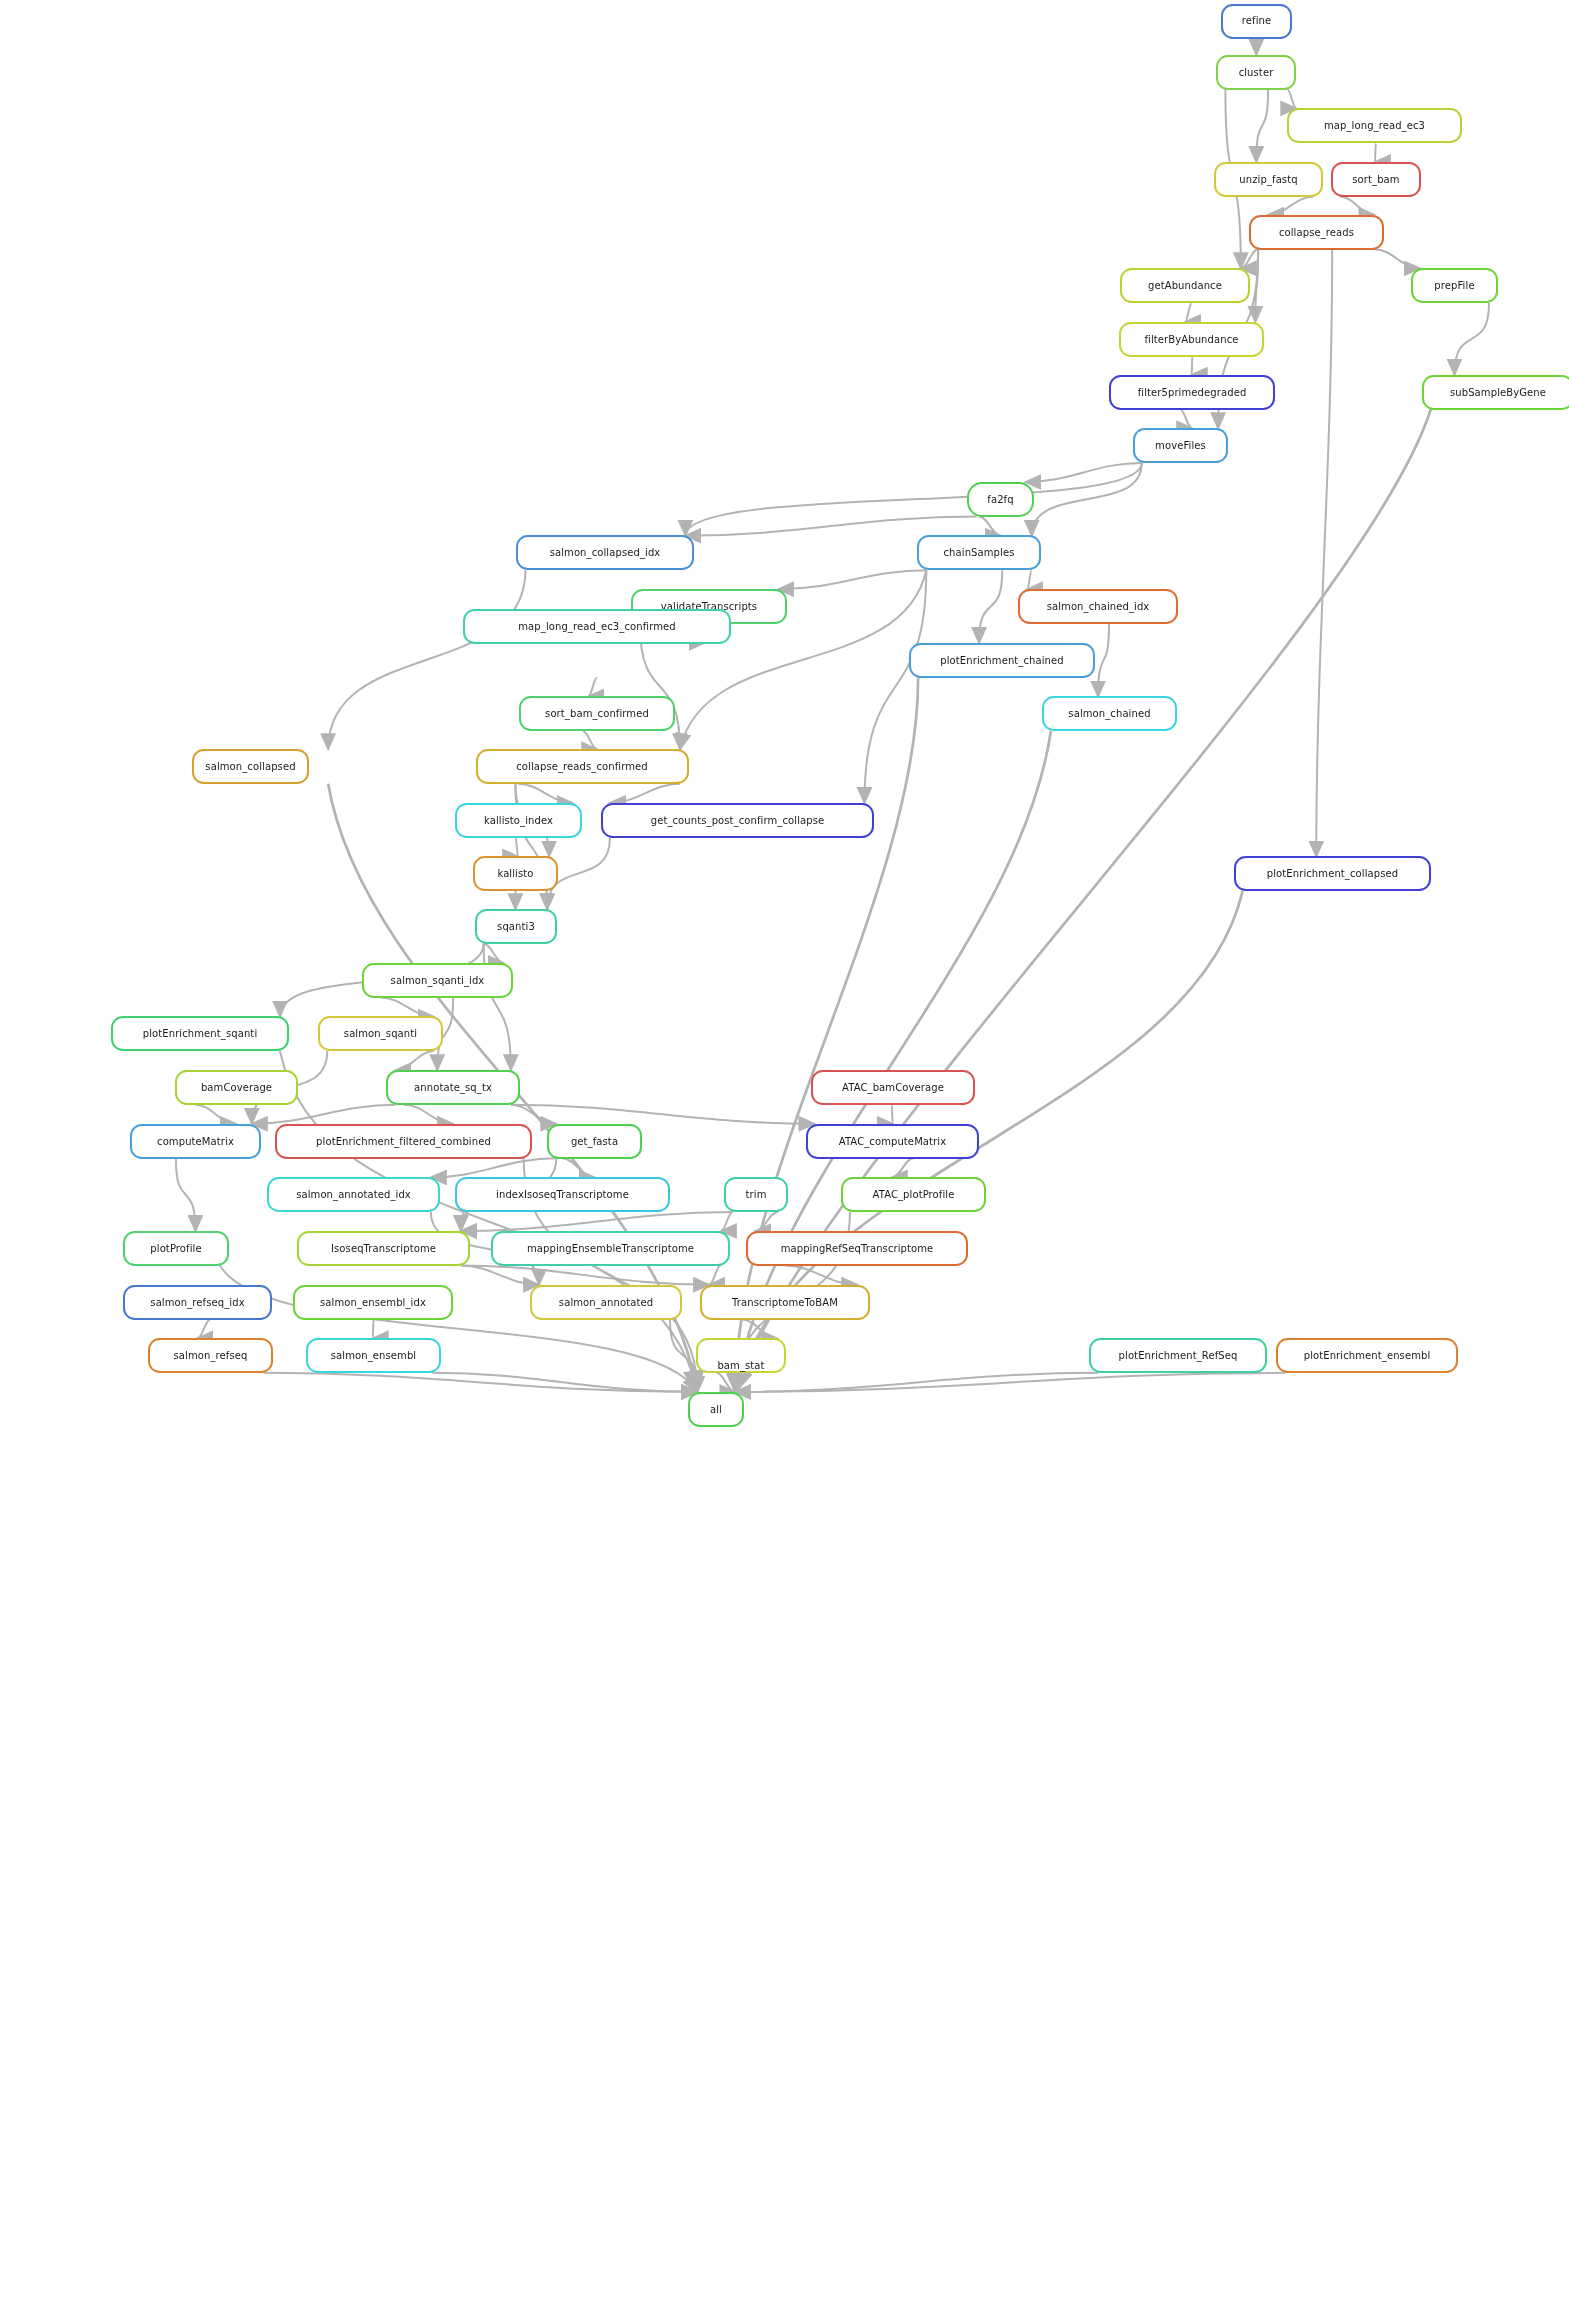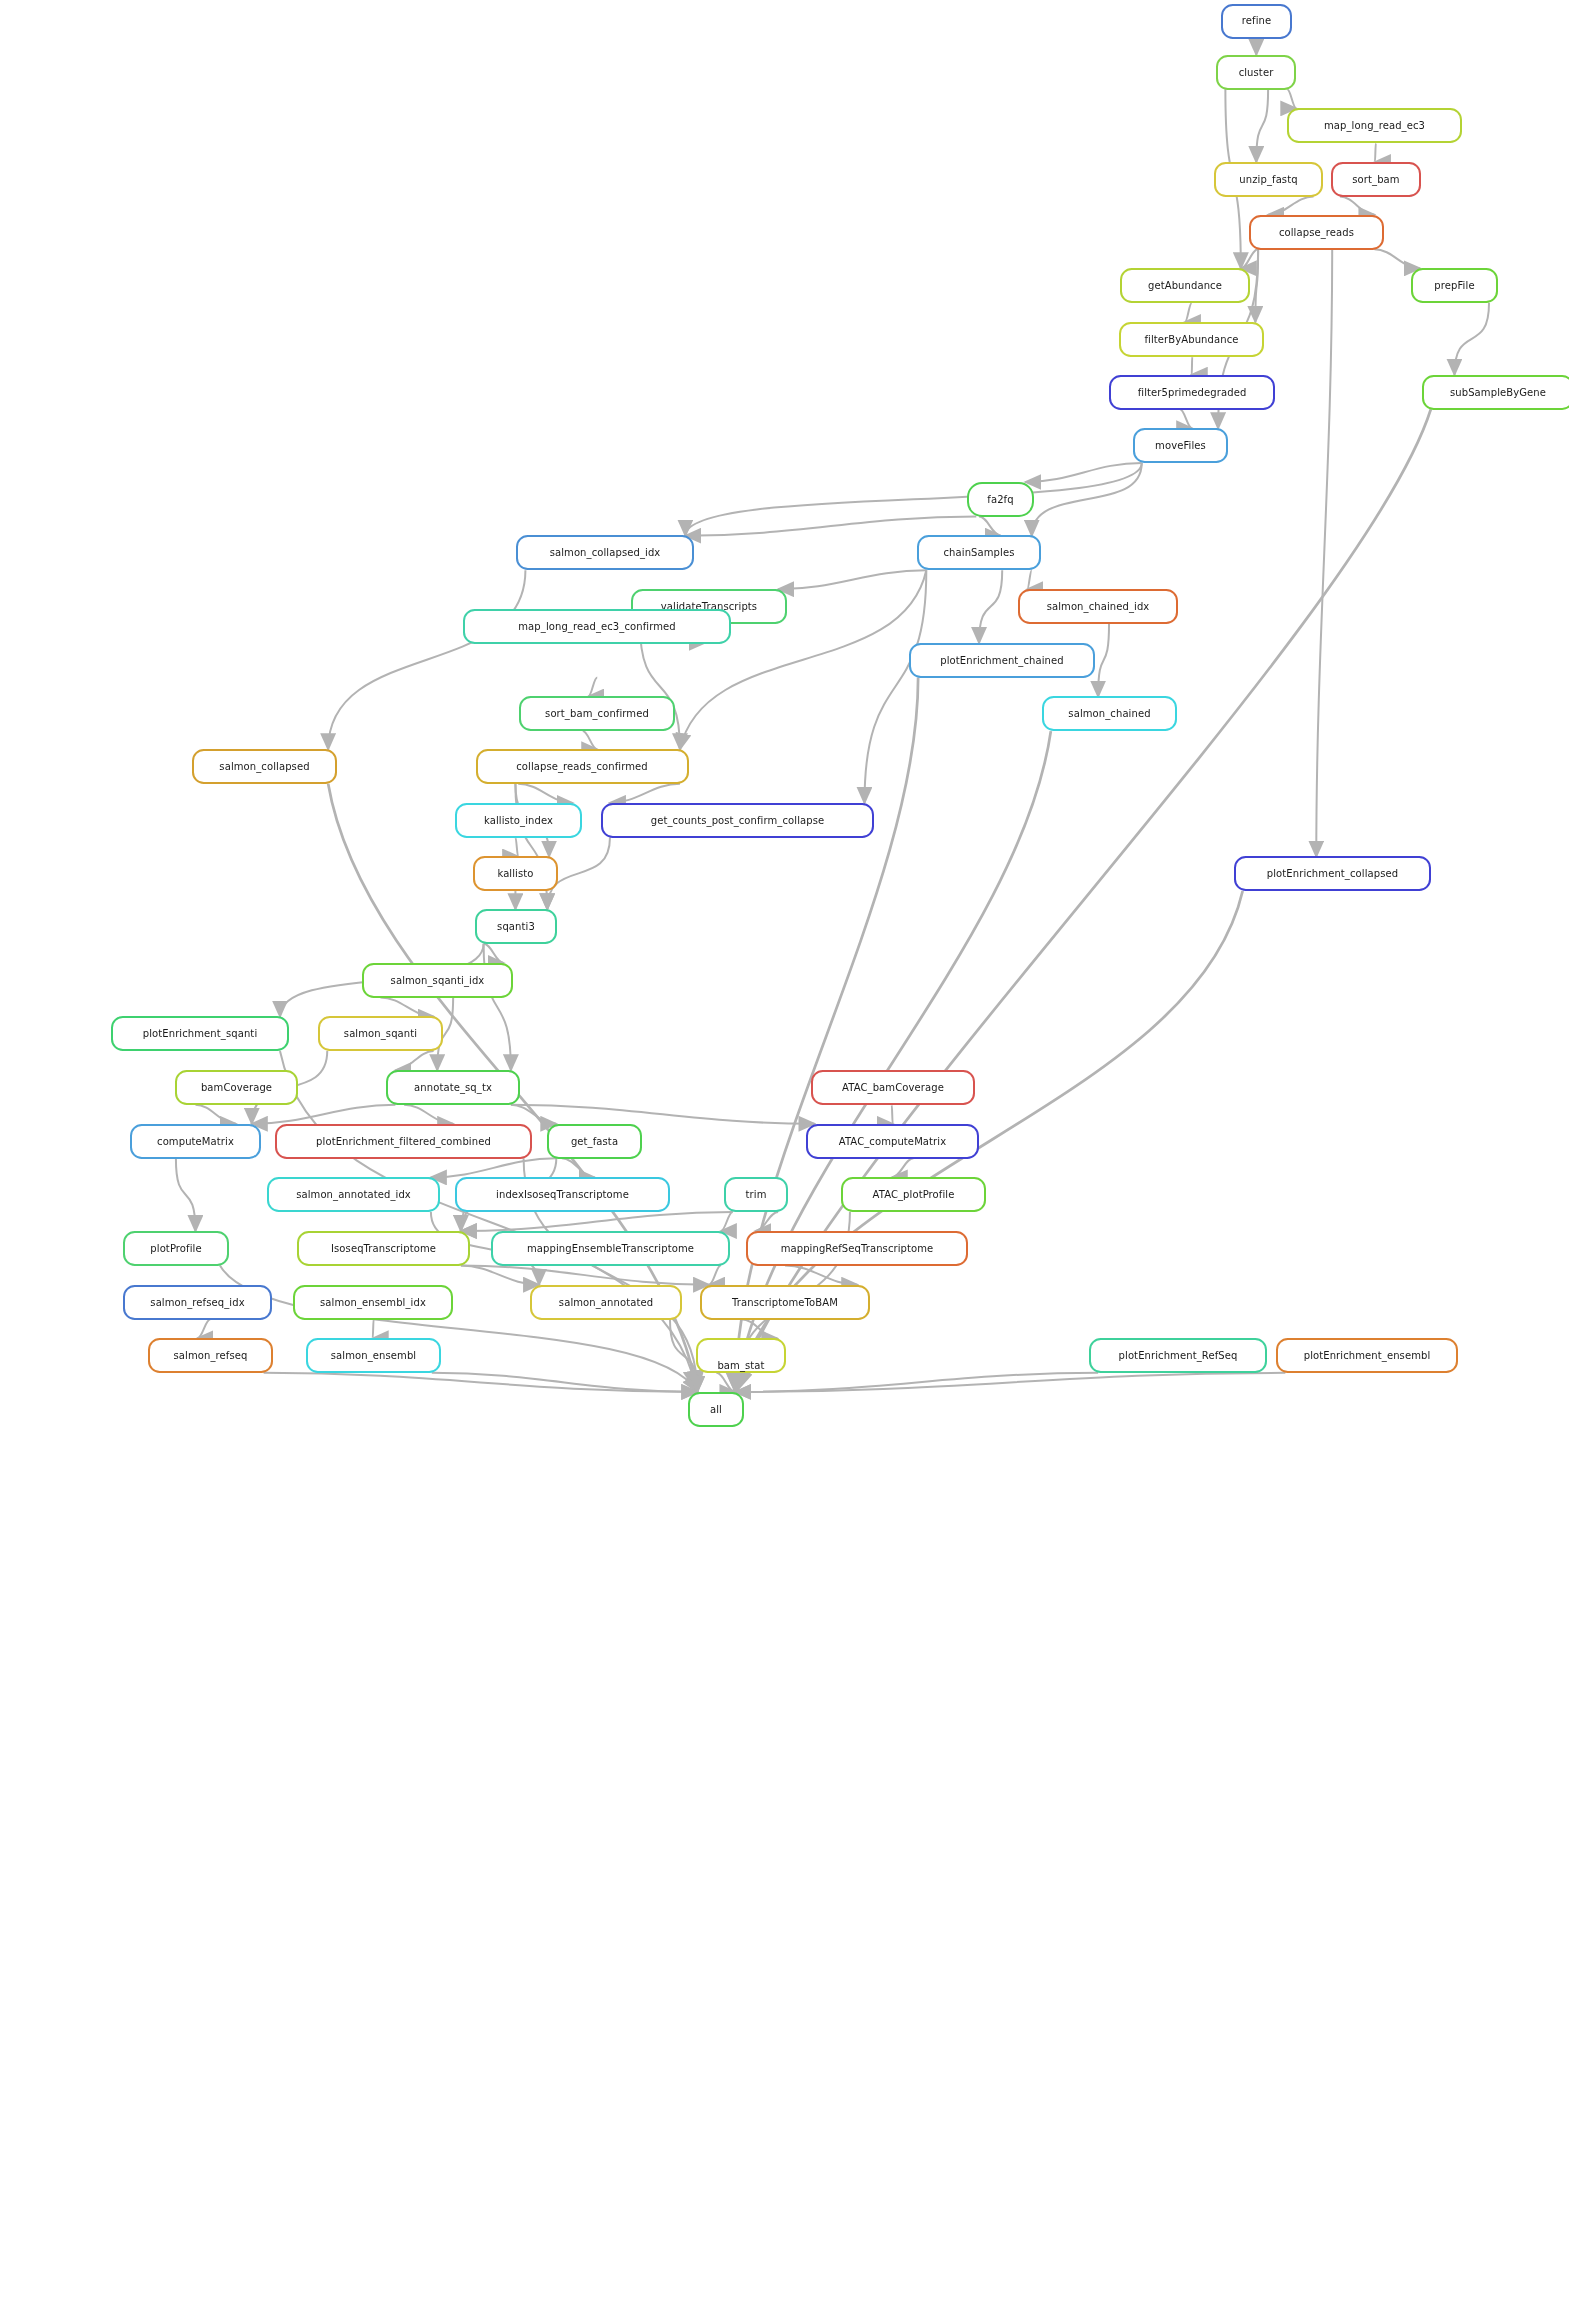--- a/index.html
+++ b/index.html
@@ -208,21 +208,21 @@
       </div>
       <div class="dag-node" style="left: 476px; top: 749px; width: 213px; height: 35px; border-color: rgb(212, 174, 46); padding-left: 8px;">
         <span>collapse_reads_confirmed</span>
       </div>
       <div class="dag-node" style="left: 455px; top: 803px; width: 127px; height: 35px; border-color: rgb(58, 214, 224);">
         <span>kallisto_index</span>
       </div>
       <div class="dag-node" style="left: 601px; top: 803px; width: 273px; height: 35px; border-color: rgb(64, 64, 212);">
         <span>get_counts_post_confirm_collapse</span>
       </div>
-      <div class="dag-node" style="left: 192px; top: 749px; width: 145px; height: 35px; border-color: rgb(212, 160, 46);">
+      <div class="dag-node" style="left: 192px; top: 749px; width: 117px; height: 35px; border-color: rgb(212, 160, 46);">
         <span>salmon_collapsed</span>
       </div>
       <div class="dag-node" style="left: 473px; top: 856px; width: 85px; height: 35px; border-color: rgb(221, 148, 48);">
         <span>kallisto</span>
       </div>
       <div class="dag-node" style="left: 475px; top: 909px; width: 82px; height: 35px; border-color: rgb(62, 209, 155);">
         <span>sqanti3</span>
       </div>
       <div class="dag-node" style="left: 362px; top: 963px; width: 151px; height: 35px; border-color: rgb(108, 212, 57);">
         <span>salmon_sqanti_idx</span>

